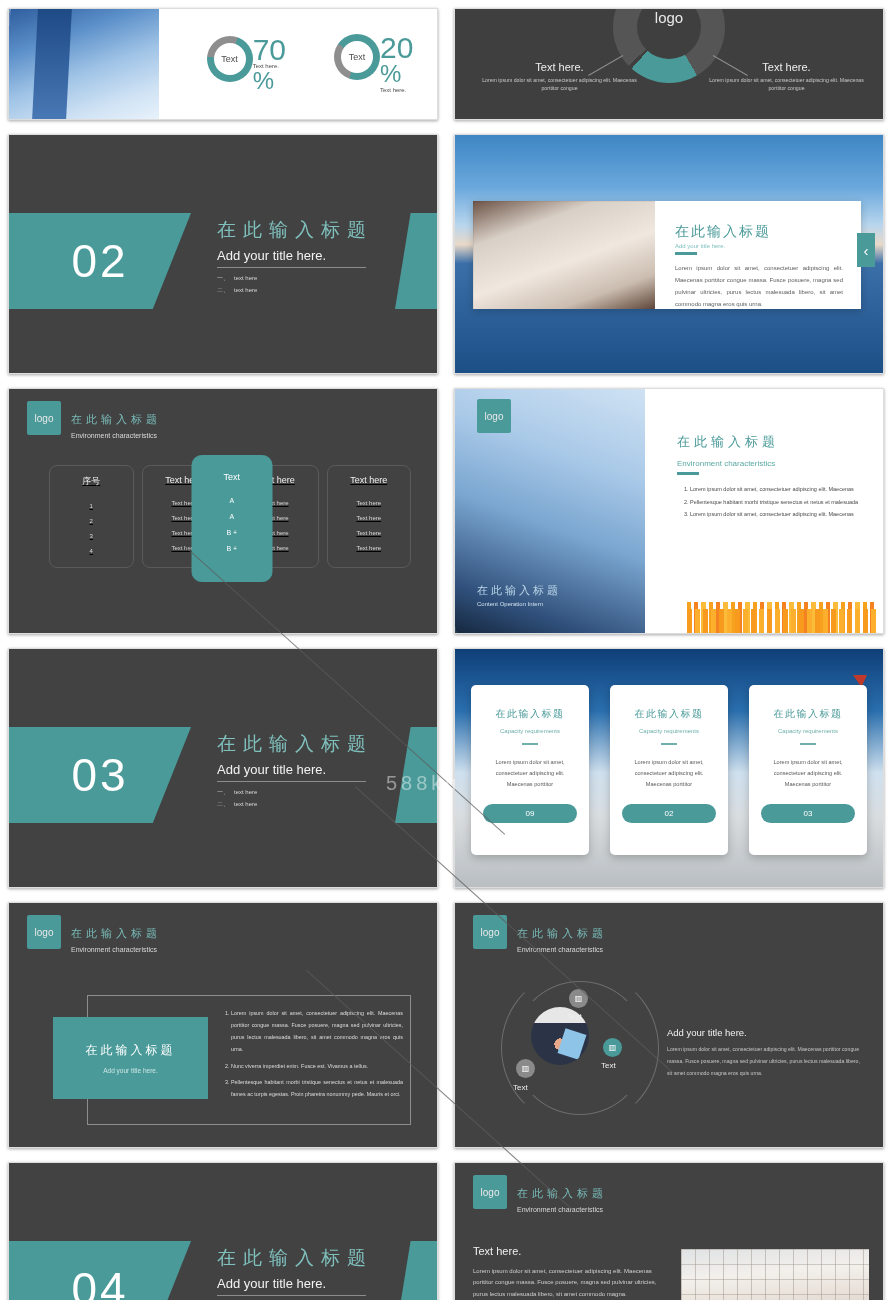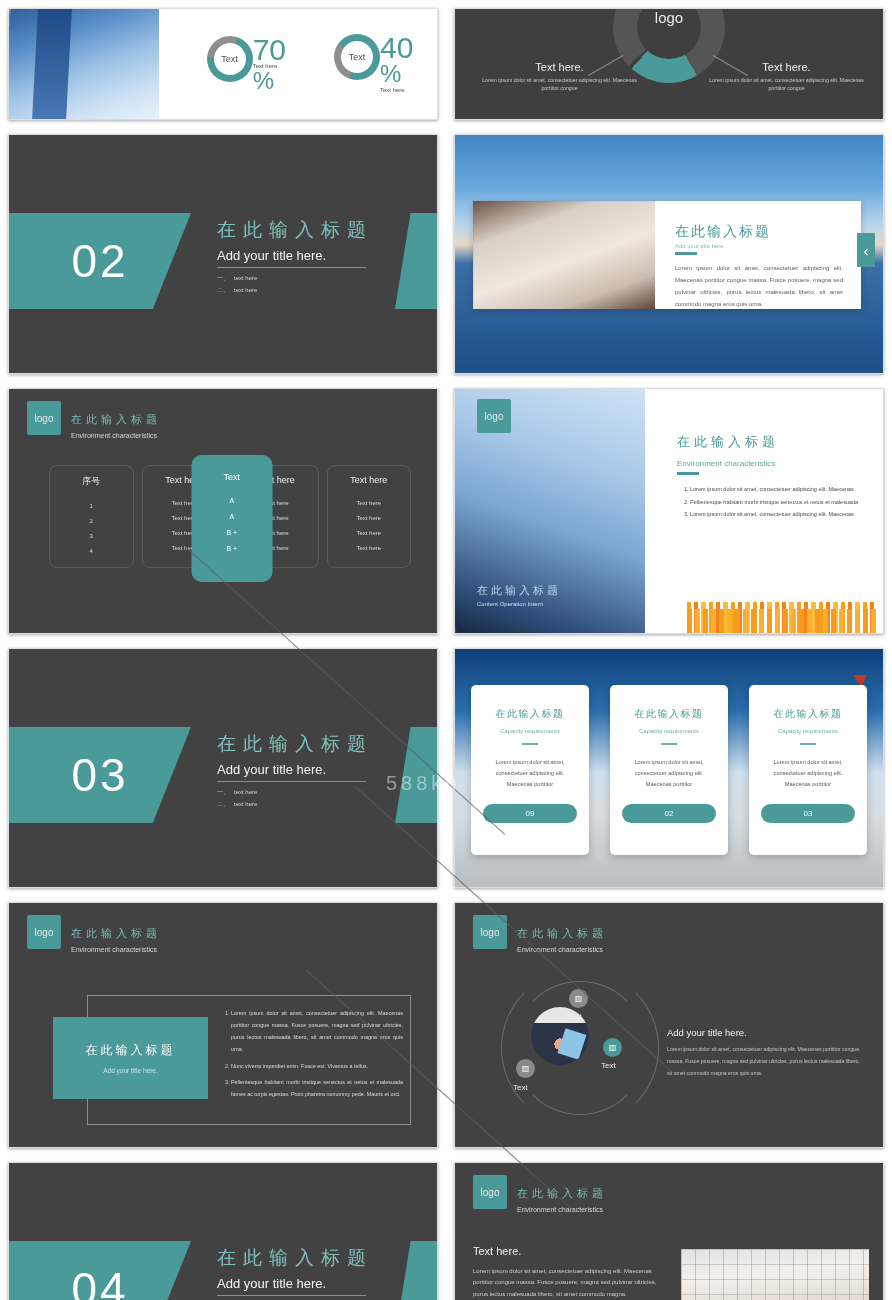--- a/index.html
+++ b/index.html
@@ -144,21 +144,21 @@
   .hdr{ position:absolute; left:18px; top:12px; display:flex; align-items:flex-start;}
   .logo-box{
     width:34px; height:34px; background:#4a9a99; color:#e8e8e8;
     display:flex; align-items:center; justify-content:center; font-size:10px; border-radius:2px;
   }
   .hdr-txt{ margin-left:10px; margin-top:11px;}
   .hdr-txt h3{ font-size:11px; color:#79bdba; letter-spacing:4px; font-weight:400;}
   .hdr-txt .sub{ font-size:7px; color:#d9d9d9; margin-top:5px;}
 
   
-  .tbl{ position:absolute; left:40px; right:26px; top:76px; display:flex; gap:8px;}
+  .tbl{ position:absolute; left:40px; right:26px; top:76px; display:flex; gap:8px;text-decoration:underline;}
   .col{ flex:1; border:1px solid #5a5a5a; border-radius:8px; padding:9px 2px 9px; text-align:center;}
   .col .ch{ font-size:9px; color:#efefef; margin-bottom:10px;}
   .col .cc{ font-size:6px; color:#dcdcdc; padding:4.5px 0;}
   .col.hl{
     background:#4a9a99; border-color:#4a9a99; border-radius:10px;
     position:absolute; left:50.5%; transform:translateX(-50%);
     width:81px; top:-10px; bottom:-14px; padding-top:16px; z-index:4;
   }
   .col.hl .ch{ color:#fff; }
   .col.hl .cc{ color:#fff; font-size:7px; }
@@ -281,21 +281,21 @@
           <b>70</b>
           <div class="th">Text here.</div>
           <div class="pc">%</div>
         </div>
       </div>
       <div class="stat">
         <div class="donut d30">
           <span>Text</span>
         </div>
         <div class="stat-num">
-          <b>40</b>
+          <b>20</b>
           <div class="pc">%</div>
           <div class="th th-lo">Text here.</div>
         </div>
       </div>
     </div>
   </div>
 
   <div class="slide s-wide p2">
     <div class="p2-ring"></div>
     <div class="p2-logo">logo</div>

